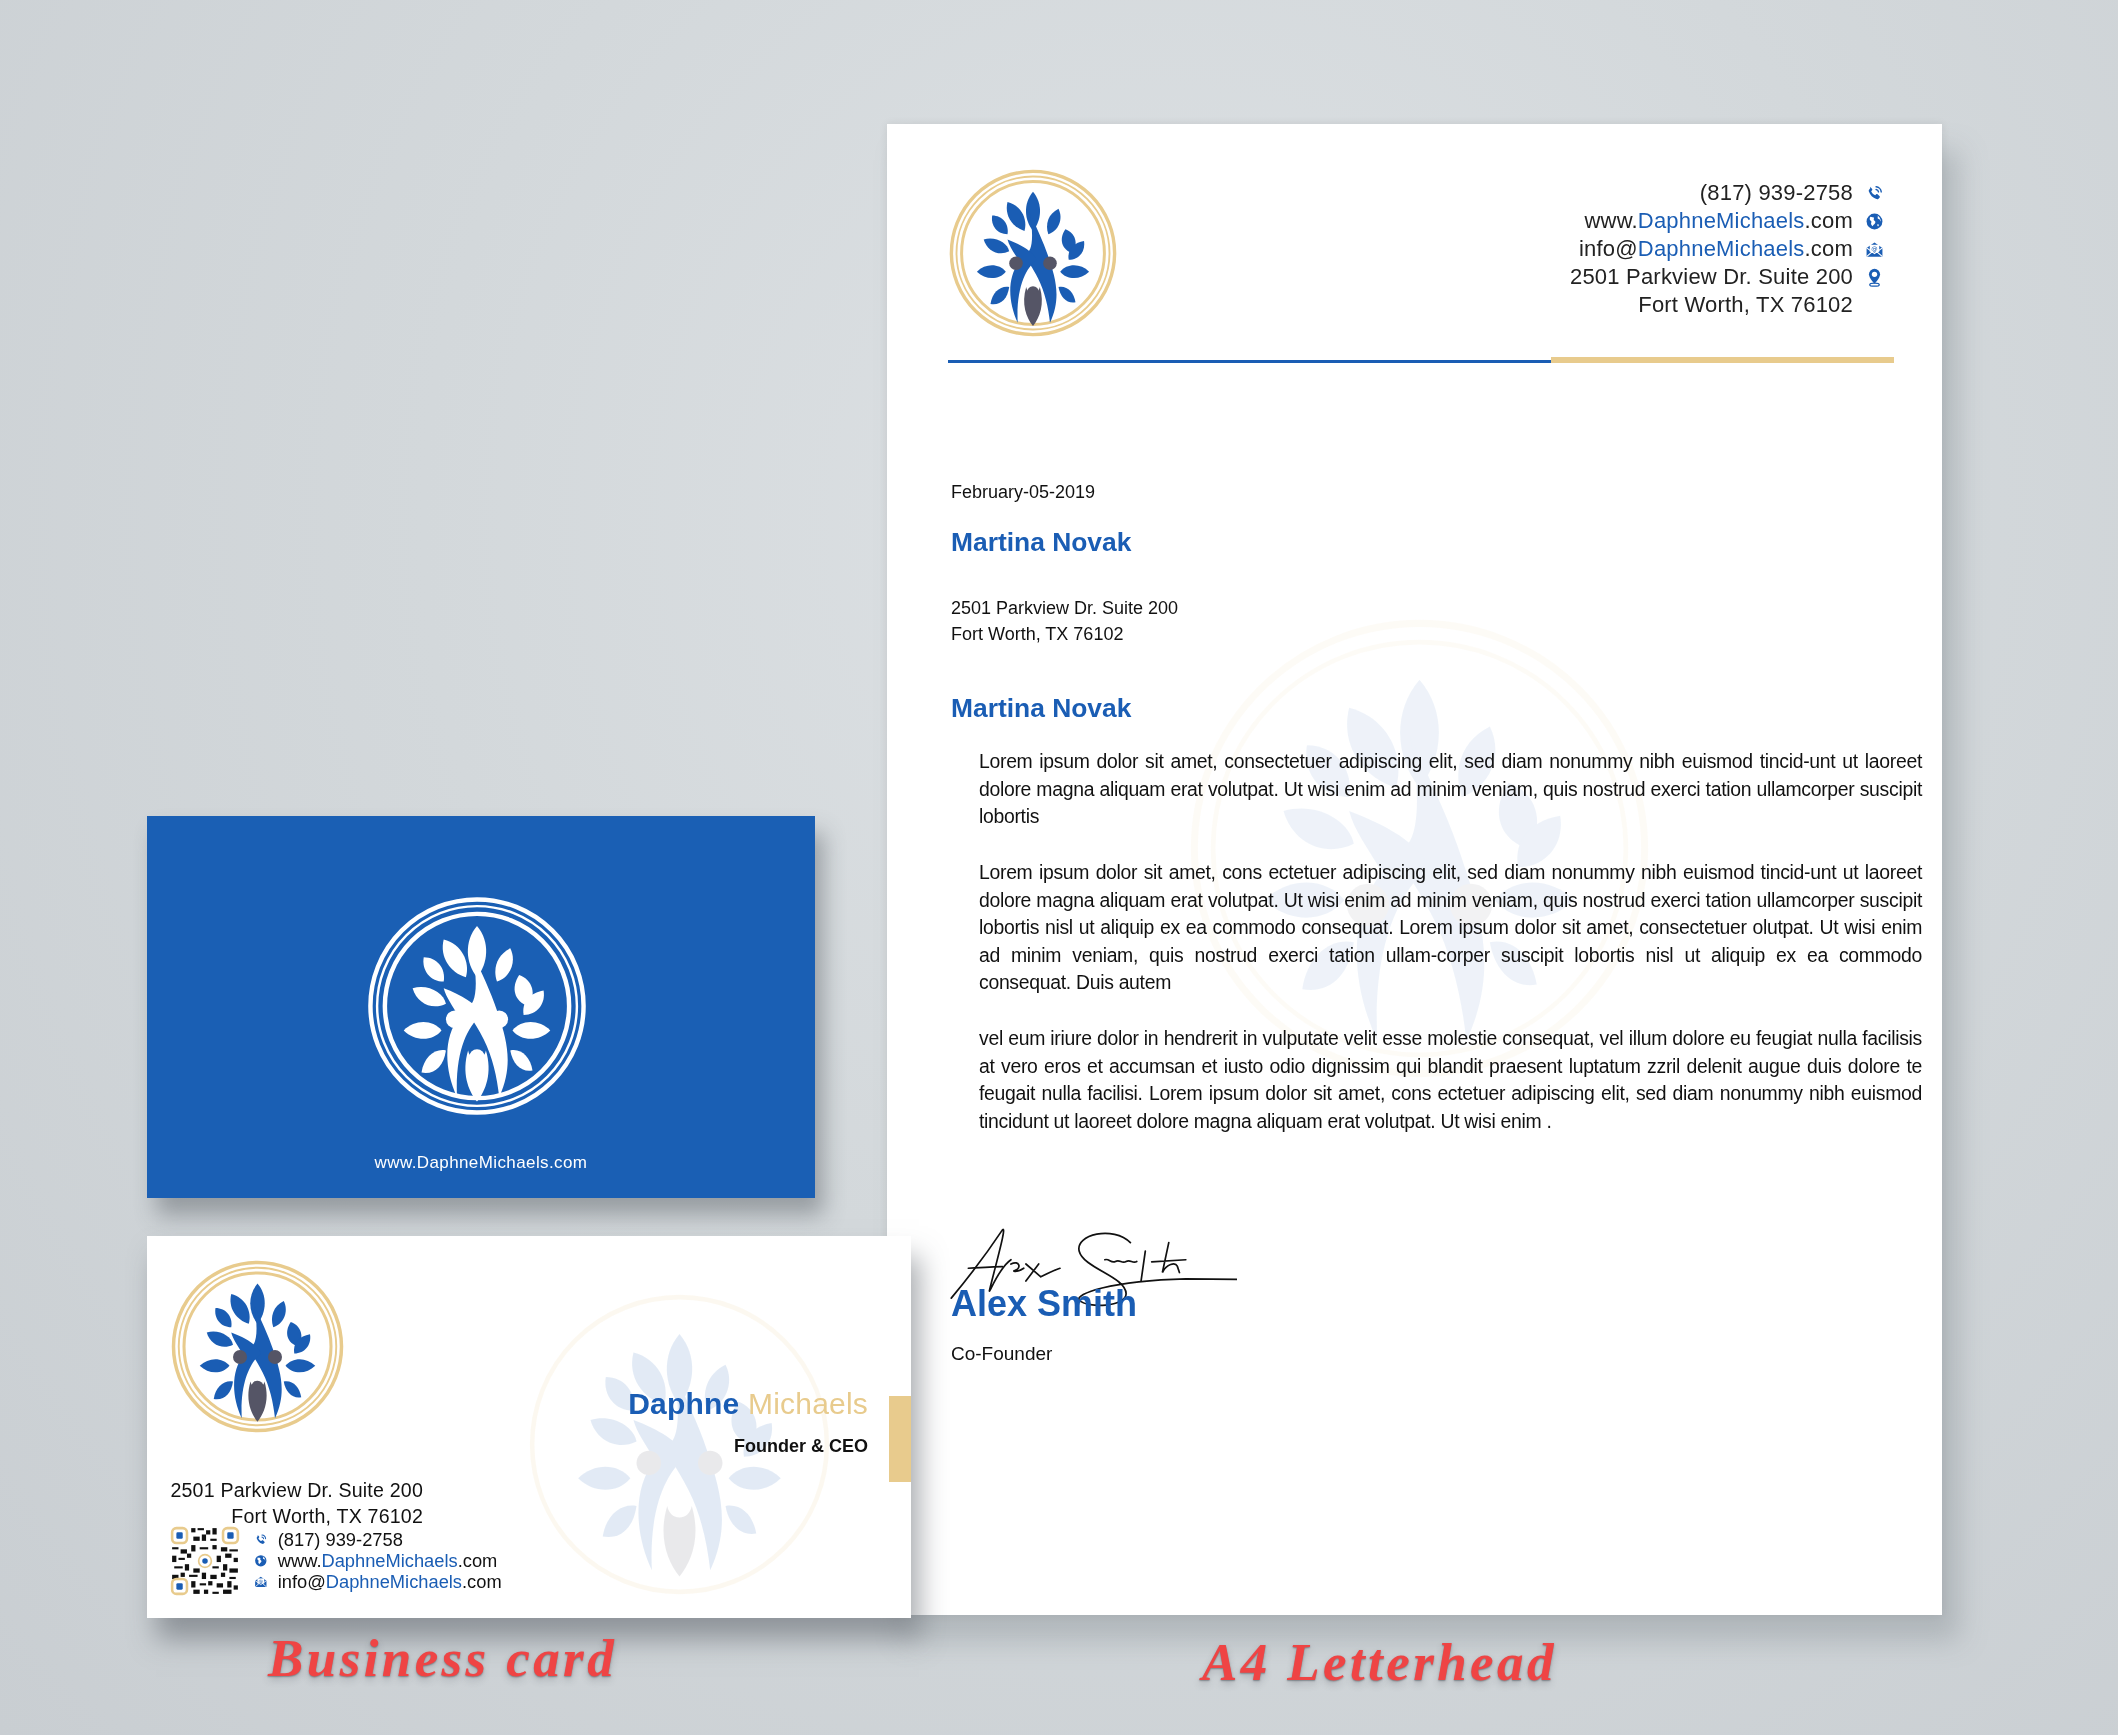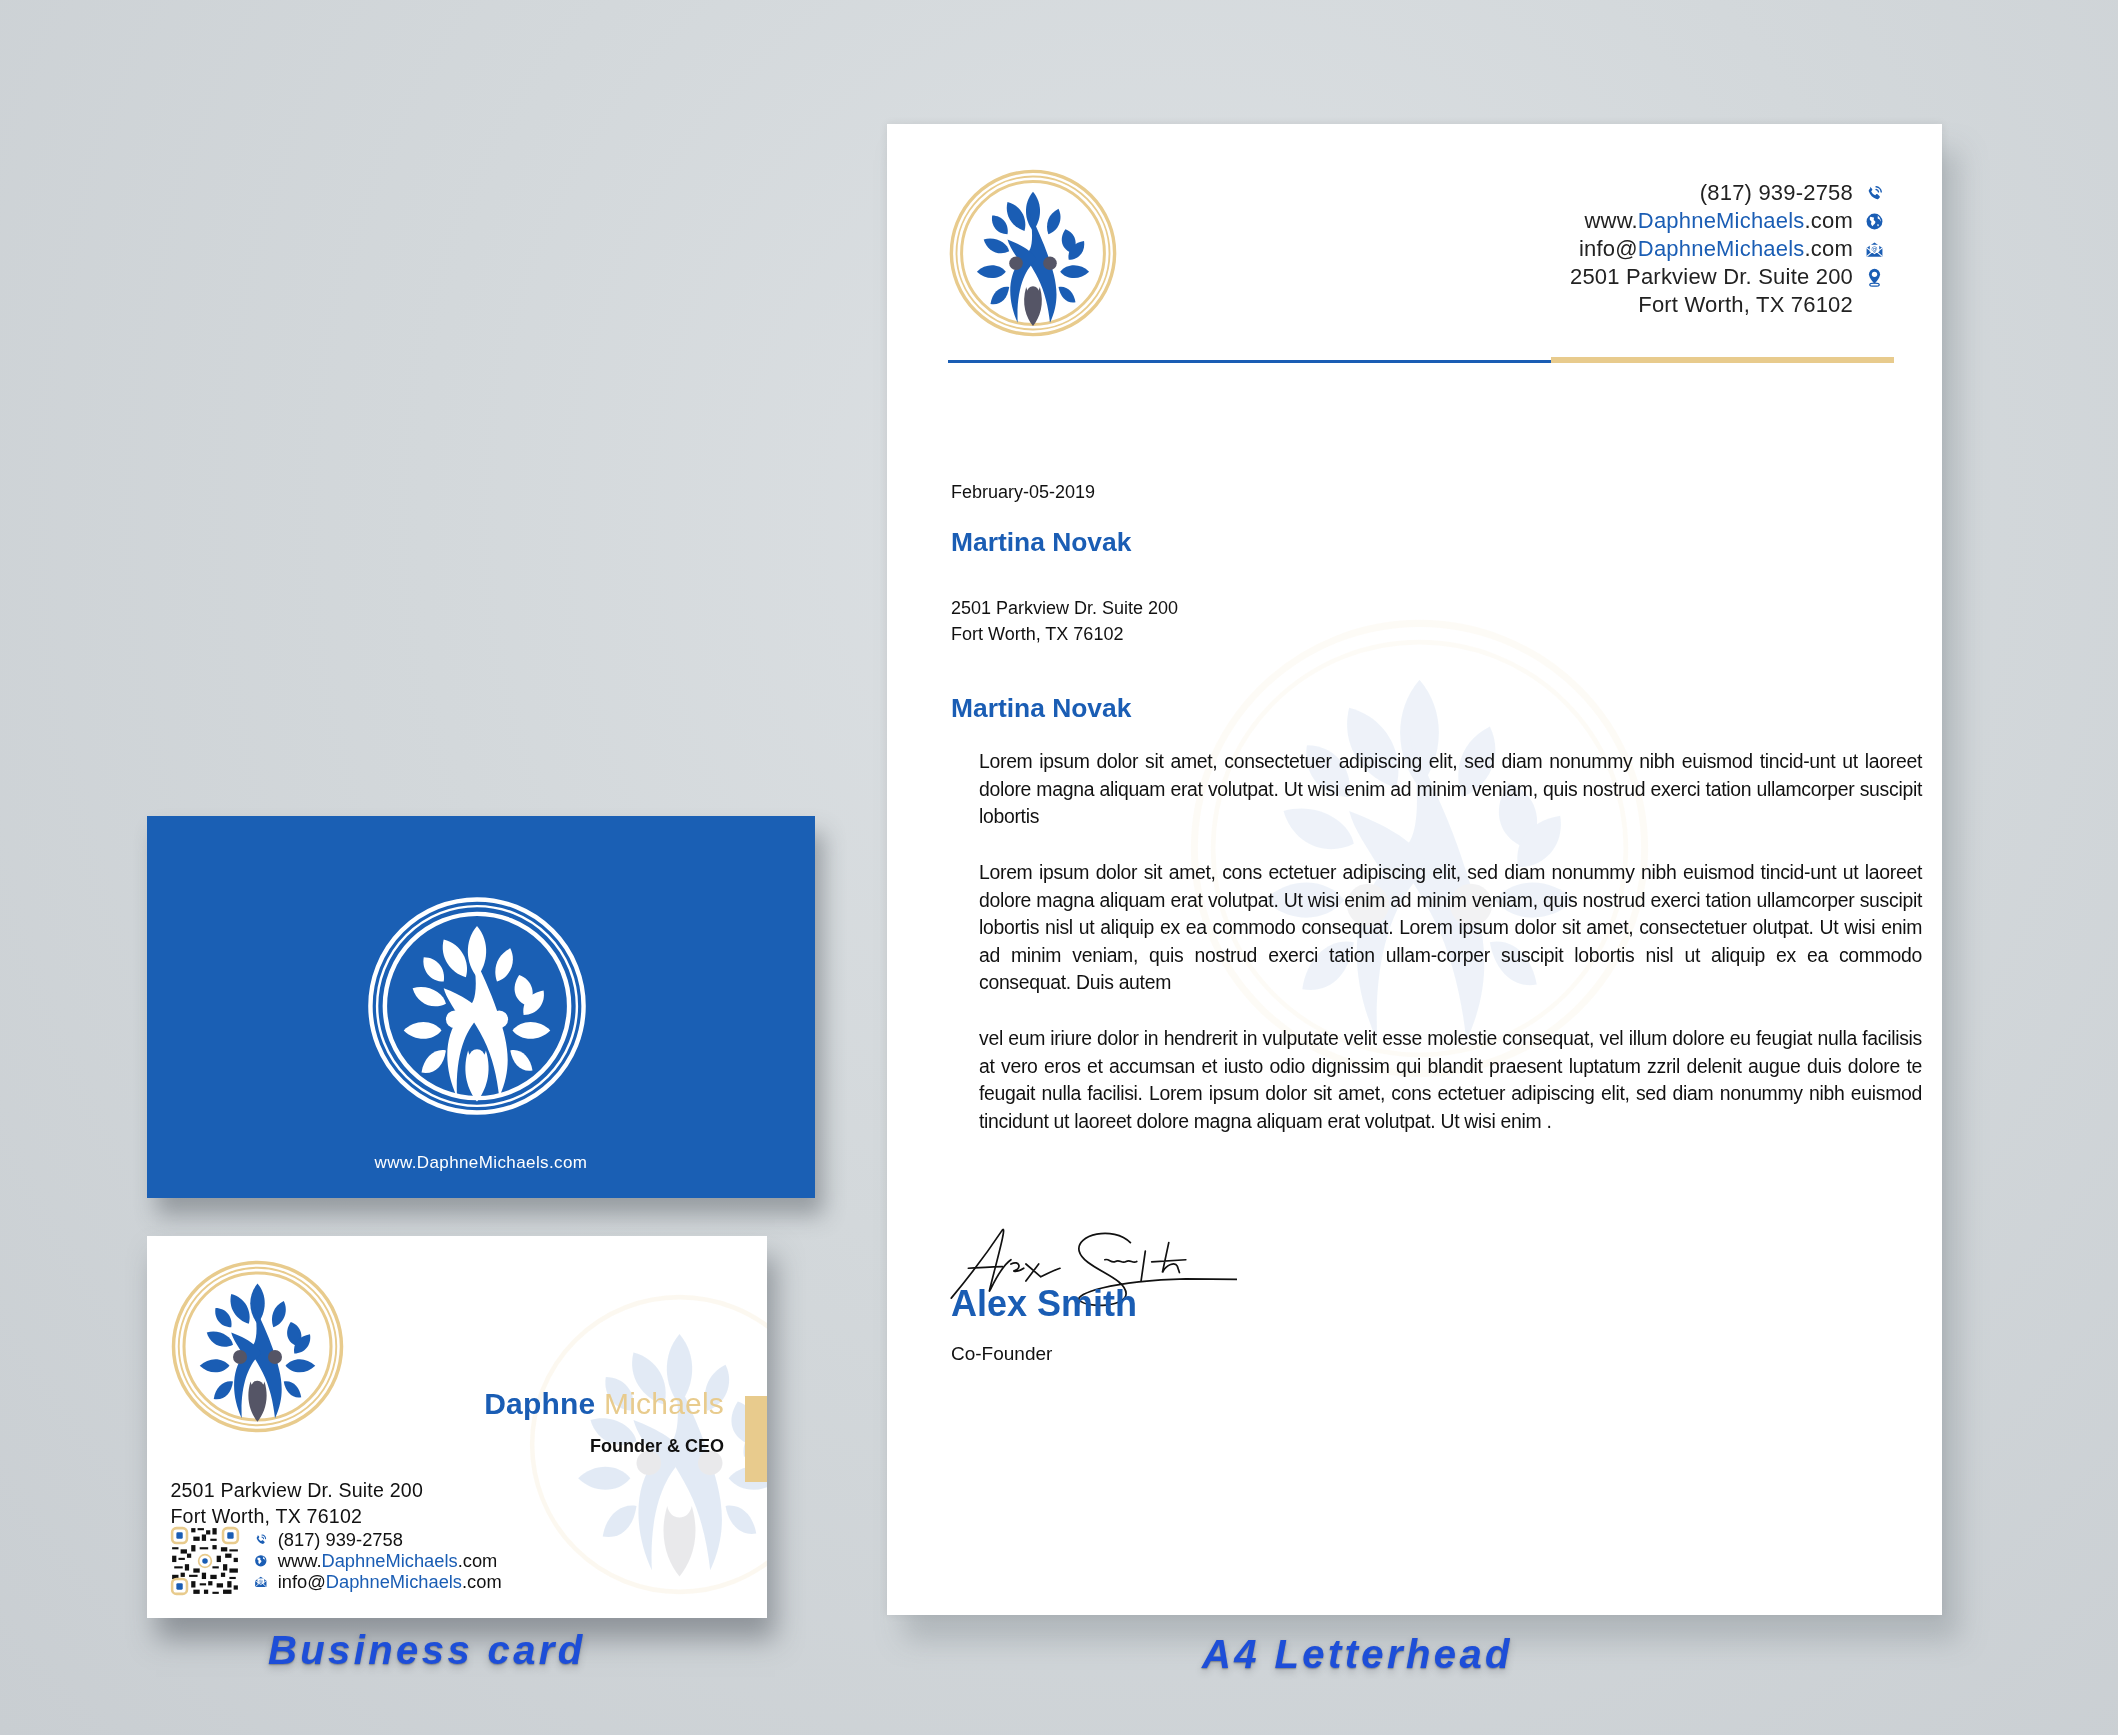--- a/index.html
+++ b/index.html
@@ -44,42 +44,43 @@
   
   .card-front {
     left:147px; top:816px; width:668px; height:382px; background:#1a5fb4;
     box-shadow: 8.5px 17px 21px rgba(80,86,94,0.45);
   }
   .cf-logo { left:219px; top:79px; width:222px; height:222px; }
   .cf-url { left:0; width:100%; top:337px; text-align:center; color:#fff; font-size:17px; letter-spacing:0.4px; }
 
   
   .card-back {
-    left:147px; top:1236px; width:620px; height:382px; background:#ffffff;
+    left:147px; top:1236px; width:764px; height:382px; background:#ffffff;
     box-shadow: 8.5px 21px 25.6px rgba(80,86,94,0.5);
     overflow:hidden;
+    text-align:right;
   }
   .cb-watermark { left:379px; top:55px; width:307px; height:307px; opacity:0.12; }
   .cb-logo { left:23.4px; top:23.4px; width:175px; height:175px; }
   .cb-name { right:43px; top:151px; font-size:30px; font-weight:bold; letter-spacing:0.2px; }
   .cb-name .first { color:#1a5db4; }
   .cb-name .last { color:#e8cb8d; font-weight:normal; }
   .cb-title { right:43px; top:200px; font-size:18px; color:#111; font-weight:bold; }
   .cb-goldbar { right:0; top:160px; width:22px; height:86px; background:#e8cb8d; }
   .cb-address { left:23.4px; top:241px; font-size:19.6px; line-height:26.4px; color:#111; letter-spacing:0.2px; }
   .cb-qr { left:22.6px; top:290px; width:70px; height:70px; }
   .cb-contacts { left:107px; top:293px; font-size:18.3px; line-height:21px; color:#111; }
   .cb-contacts .row { display:flex; align-items:center; gap:10.2px; height:21px; }
   .cb-contacts .ic { width:13.6px; height:13.6px; }
   .cb-contacts .hl { color:#1a5db4; }
 
   
   .caption {
-    font-family:Liberation Sans, sans-serif; font-style:italic; font-weight:bold;
-    color:#1d4ed8; font-size:40px; letter-spacing:3.4px;
+    font-family:Liberation Serif, serif; font-style:italic; font-weight:bold;
+    color:#ef4444; font-size:53px; letter-spacing:3.4px;
     text-shadow: 0 1.3px 1.7px rgba(70,76,84,0.55), 0 4.3px 7.7px rgba(70,76,84,0.25);
   }
   .cap-card { left:268px; top:1628px; }
   .cap-letter { left:1202px; top:1632px; }
 </style>
 </head>
 <body>
 
 <svg width="0" height="0" style="position:absolute" aria-hidden="true">
   <defs>

